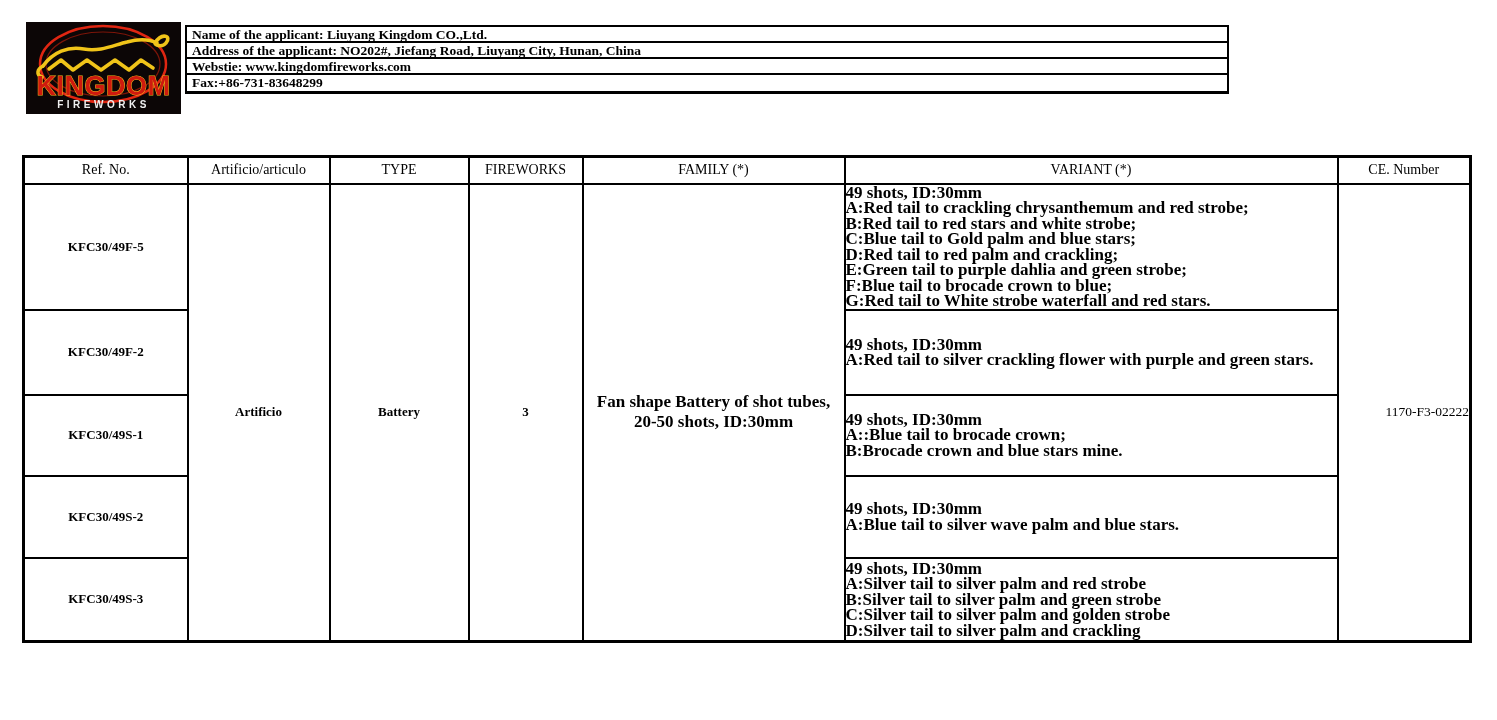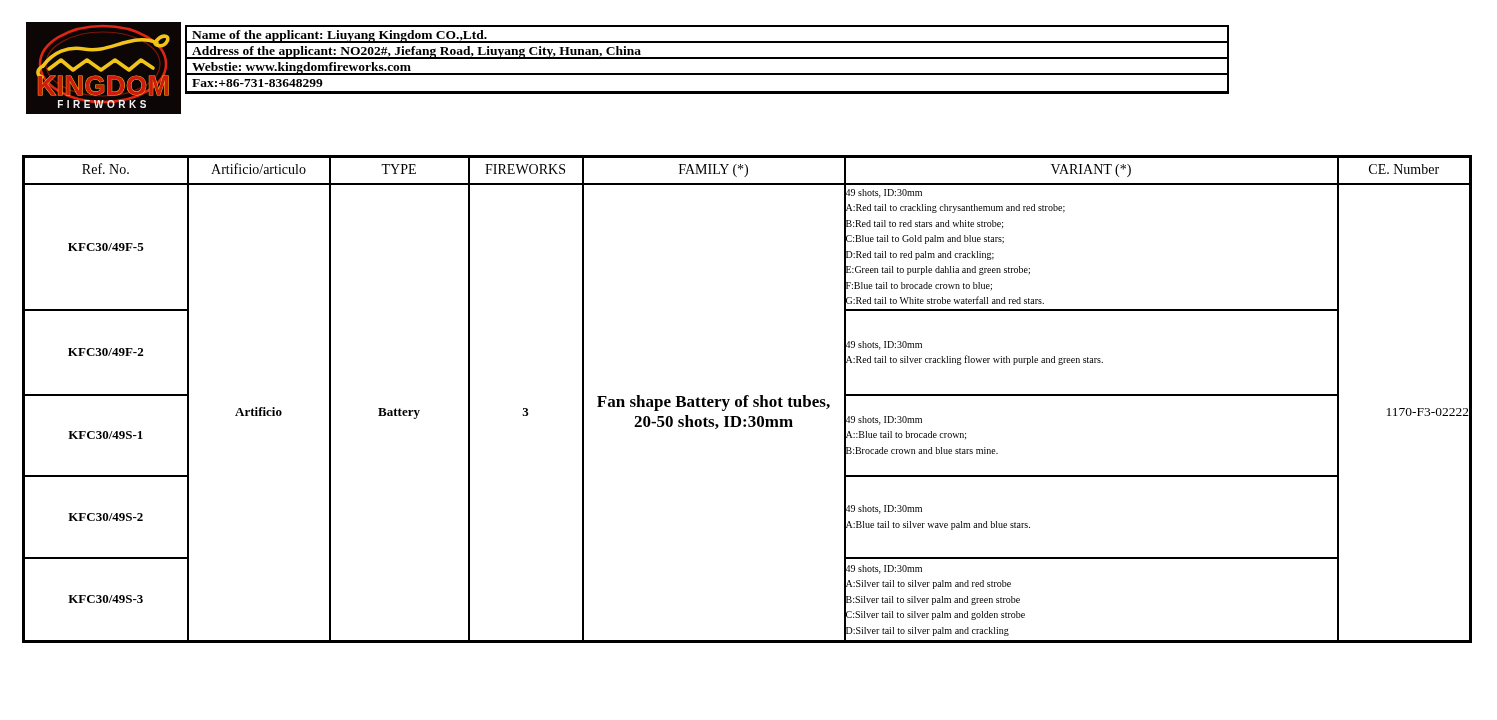--- a/index.html
+++ b/index.html
@@ -20,21 +20,21 @@
   
   #main-table{position:absolute;left:22px;top:155px;width:1447px;
               border-collapse:collapse;table-layout:fixed;
               font-family:"Liberation Serif", serif;}
   #main-table th, #main-table td{border:2px solid #000;padding:0;box-sizing:border-box;}
   #main-table{border:3px solid #000;}
   #main-table th{font-weight:normal;font-size:14px;text-align:center;height:27px;}
   td.ref-cell{font-weight:bold;font-size:13px;text-align:center;vertical-align:middle;}
   td.mid-cell{font-weight:bold;font-size:13px;text-align:center;vertical-align:middle;}
   td.family-cell{font-weight:bold;font-size:17px;text-align:center;vertical-align:middle;padding:0 10px;}
-  td.variant-cell{font-weight:normal;font-size:10px;line-height:15.5px;text-align:left;
+  td.variant-cell{font-weight:bold;font-size:17px;line-height:15.5px;text-align:left;
                   vertical-align:middle;padding:1px 4px 1px 4px;white-space:pre-line;}
   td.ce-cell{font-size:13.5px;text-align:right;vertical-align:middle;}
   tr.r1{height:124px;} tr.r2{height:85px;} tr.r3{height:81px;}
   tr.r4{height:82px;} tr.r5{height:84px;}
 </style>
 </head>
 <body>
 
 <div id="page">
 

